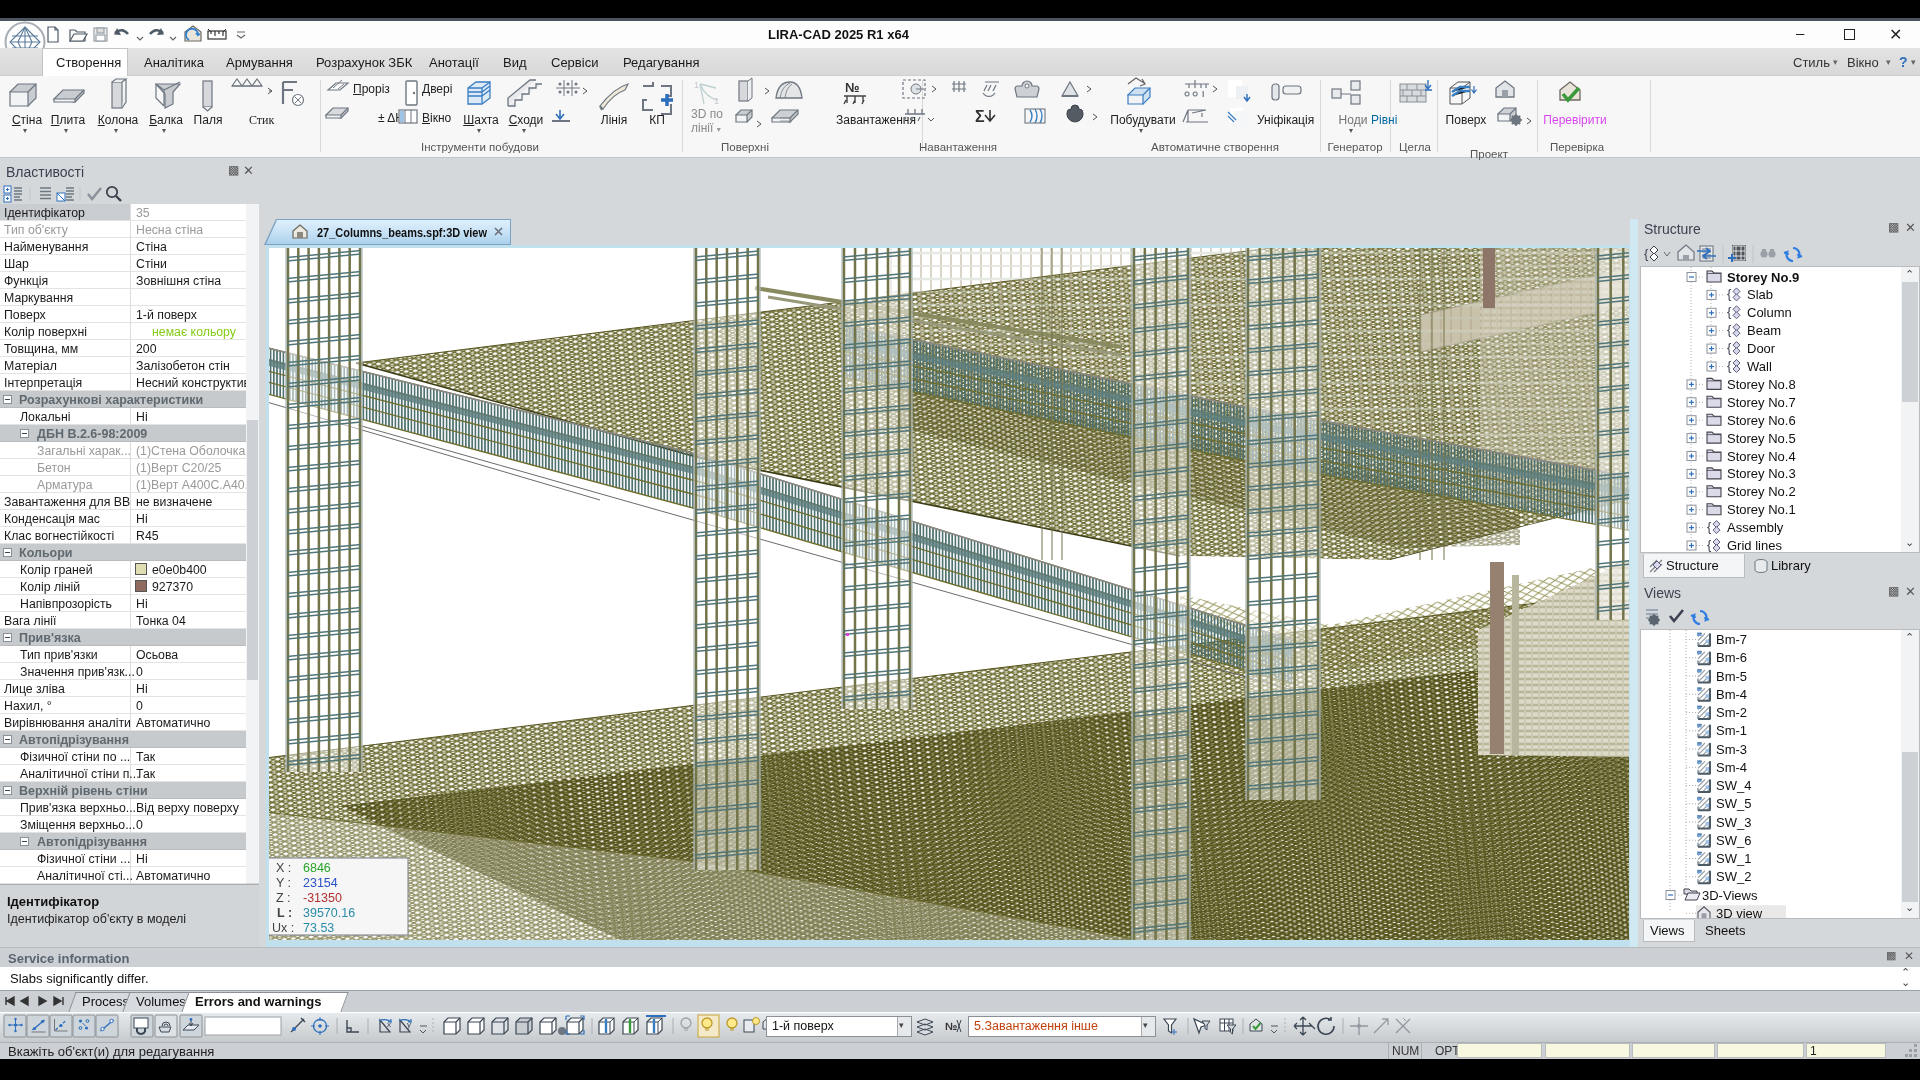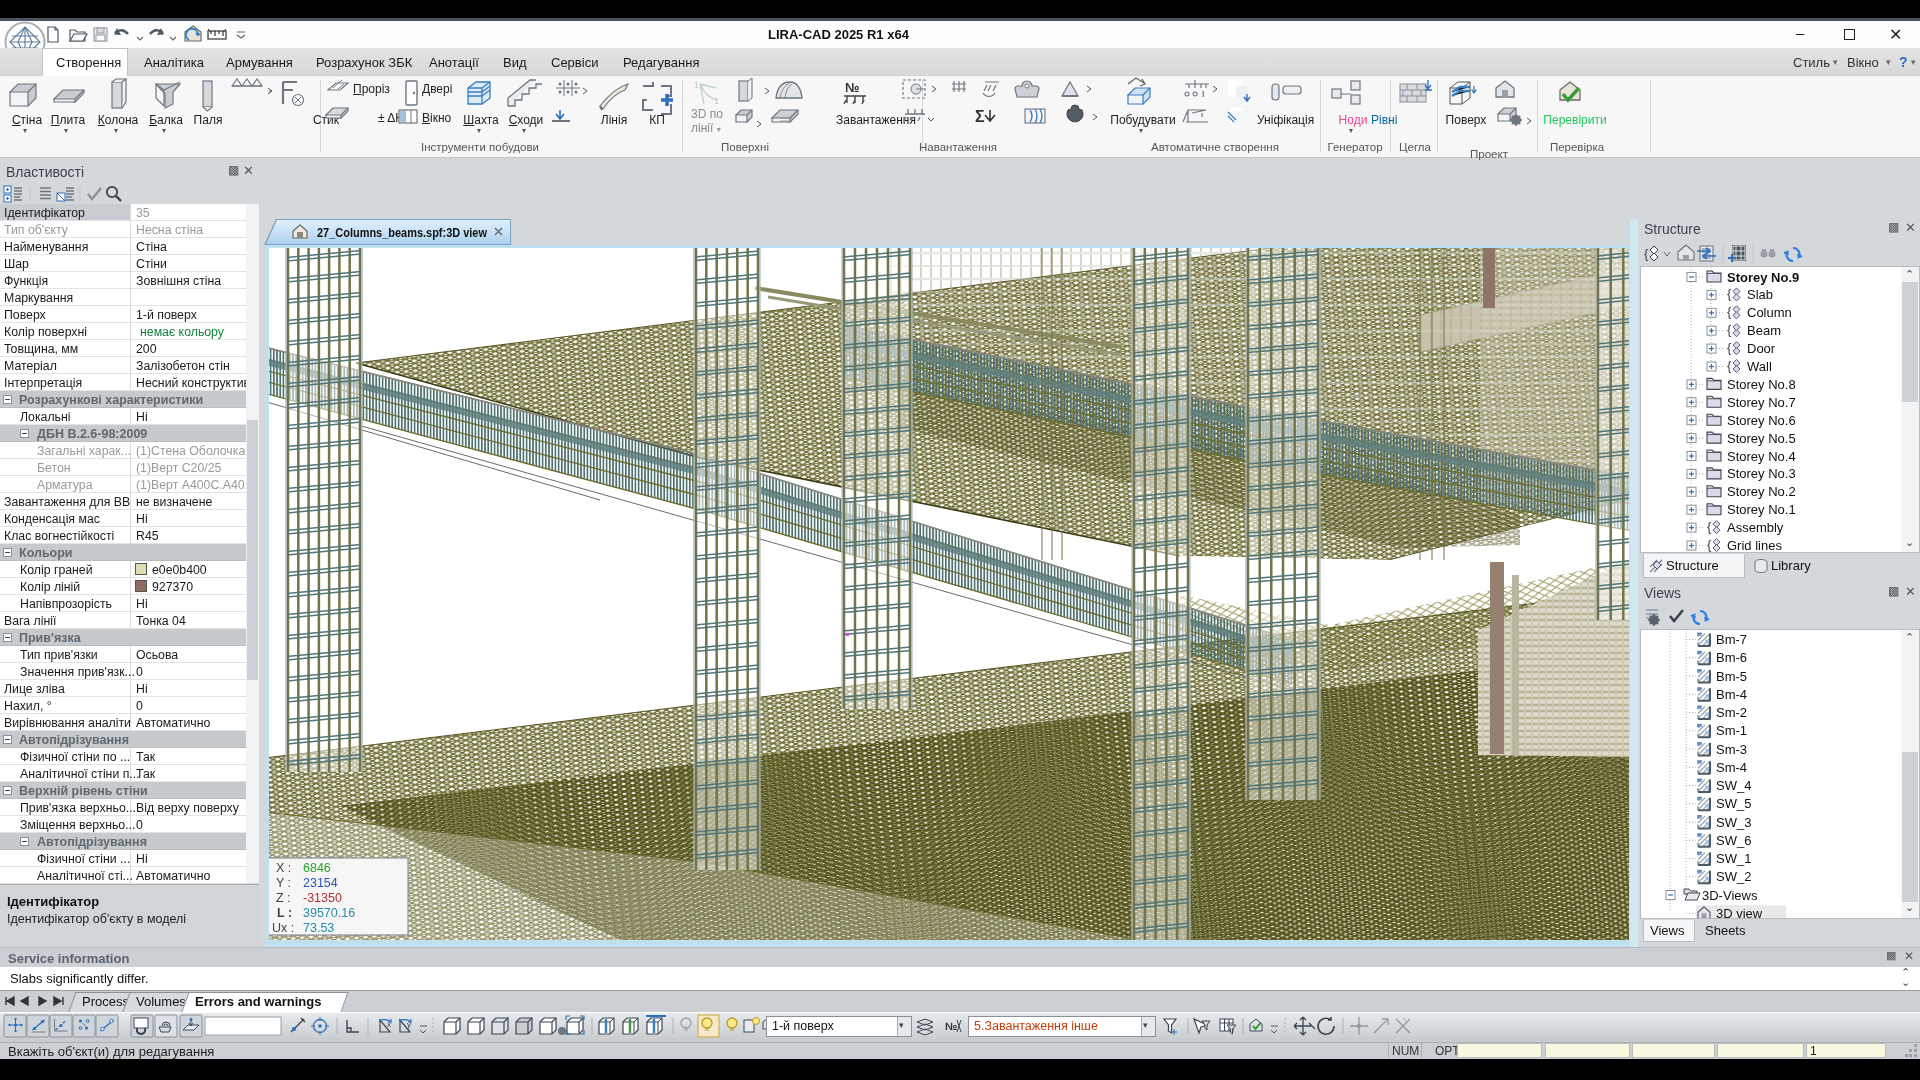--- a/index.html
+++ b/index.html
@@ -89,37 +89,37 @@
 <div class="txt" style="left:1487px;top:141px;width:180px;text-align:center;font-size:11.5px;color:#555;">Перевірка</div>
 <div class="txt" style="left:-18px;top:113px;width:90px;text-align:center;font-size:12px;color:#222;"><span style="text-decoration:underline;">С</span>тіна</div>
 <div class="txt" style="left:23px;top:126px;font-size:8px;color:#555;">▾</div>
 <div class="txt" style="left:23px;top:113px;width:90px;text-align:center;font-size:12px;color:#222;"><span style="text-decoration:underline;">П</span>лита</div>
 <div class="txt" style="left:64px;top:126px;font-size:8px;color:#555;">▾</div>
 <div class="txt" style="left:73px;top:113px;width:90px;text-align:center;font-size:12px;color:#222;"><span style="text-decoration:underline;">К</span>олона</div>
 <div class="txt" style="left:114px;top:126px;font-size:8px;color:#555;">▾</div>
 <div class="txt" style="left:121px;top:113px;width:90px;text-align:center;font-size:12px;color:#222;"><span style="text-decoration:underline;">Б</span>алка</div>
 <div class="txt" style="left:162px;top:126px;font-size:8px;color:#555;">▾</div>
 <div class="txt" style="left:163px;top:113px;width:90px;text-align:center;font-size:12px;color:#222;">Паля</div>
-<div class="txt" style="left:249px;top:113px;width:90px;text-align:right;font-size:12px;color:#222;">Стик</div>
+<div class="txt" style="left:249px;top:113px;width:90px;text-align:left;font-size:12px;color:#222;font-family:Liberation Serif, serif;">Стик</div>
 <div class="txt" style="left:436px;top:113px;width:90px;text-align:center;font-size:12px;color:#222;"><span style="text-decoration:underline;">Ш</span>ахта</div>
 <div class="txt" style="left:477px;top:126px;font-size:8px;color:#555;">▾</div>
 <div class="txt" style="left:481px;top:113px;width:90px;text-align:center;font-size:12px;color:#222;"><span style="text-decoration:underline;">С</span>ходи</div>
 <div class="txt" style="left:522px;top:126px;font-size:8px;color:#555;">▾</div>
 <div class="txt" style="left:569px;top:113px;width:90px;text-align:center;font-size:12px;color:#222;">Лінія</div>
 <div class="txt" style="left:612px;top:113px;width:90px;text-align:center;font-size:12px;color:#222;">КП</div>
 <div class="txt" style="left:691px;top:107px;width:60px;font-size:12px;color:#8a8a8a;">3D по<br>лінії <span style="font-size:8px;color:#999;">▾</span></div>
 <div class="txt" style="left:836px;top:113px;font-size:12px;color:#222;">Завантаження</div>
 <div class="txt" style="left:1098px;top:113px;width:90px;text-align:center;font-size:12px;color:#222;">Побудувати</div>
 <div class="txt" style="left:1139px;top:126px;font-size:8px;color:#555;">▾</div>
 <div class="txt" style="left:1257px;top:113px;font-size:12px;color:#222;">Уніфікація</div>
-<div class="txt" style="left:1308px;top:113px;width:90px;text-align:center;font-size:12px;color:#ec4899;">Ноди</div>
+<div class="txt" style="left:1308px;top:113px;width:90px;text-align:center;font-size:12px;color:#737373;">Ноди</div>
 <div class="txt" style="left:1349px;top:126px;font-size:8px;color:#555;">▾</div>
 <div class="txt" style="left:1371px;top:113px;width:90px;text-align:left;font-size:12px;color:#0369a1;">Рівні</div>
 <div class="txt" style="left:1421px;top:113px;width:90px;text-align:center;font-size:12px;color:#222;">Поверх</div>
-<div class="txt" style="left:1530px;top:113px;width:90px;text-align:center;font-size:12px;color:#22c55e;">Перевірити</div>
+<div class="txt" style="left:1530px;top:113px;width:90px;text-align:center;font-size:12px;color:#d946ef;">Перевірити</div>
 <div class="txt" style="left:353px;top:82px;font-size:12px;color:#222;"><span style="text-decoration:underline;">П</span>роріз</div>
 <div class="txt" style="left:350px;top:111px;font-size:12px;color:#222;margin-left:28px;">± ΔH <span style="font-size:8px;color:#555;">▾</span></div>
 <div class="txt" style="left:422px;top:82px;font-size:12px;color:#222;">Двері</div>
 <div class="txt" style="left:422px;top:111px;font-size:12px;color:#222;"><span style="text-decoration:underline;">В</span>ікно</div>
 <div class="abs" id="ribbonicons" style="left:0;top:76px;width:1920px;height:80px;"><svg width="1920" height="80" viewBox="0 0 1920 80">
       <path d="M10 16 l8 -8 h18 v14 l-8 8 z" fill="#c9ccd1" stroke="#6e7781" stroke-width="1.2"></path>
       <path d="M10 16 h18 v14 h-18 z" fill="#f2f3f4" stroke="#6e7781" stroke-width="1.2"></path>
       <path d="M28 16 l8 -8" stroke="#6e7781" stroke-width="1.2"></path>
       <path d="M54 23 l9 -9 h21 v3 l-9 9 z" fill="#c9ccd1" stroke="#6e7781" stroke-width="1.2"></path>
       <path d="M54 23 h21 v3 h-21 z" fill="#f2f3f4" stroke="#6e7781" stroke-width="1.2"></path>
@@ -322,21 +322,21 @@
 <div class="abs" style="left:130px;top:289px;width:116px;height:17px;background:#fff;border-bottom:1px solid #e3e3e3;border-left:1px solid #dcdcdc;"></div>
 <div class="txt" style="left:4px;top:291px;max-width:126px;overflow:hidden;font-size:12.3px;color:#1a1a1a;">Маркування</div>
 <div class="txt" style="left:136px;top:291px;max-width:110px;overflow:hidden;font-size:12.3px;color:#1a1a1a;"></div>
 <div class="abs" style="left:0;top:306px;width:130px;height:17px;background:#fff;border-bottom:1px solid #e3e3e3;"></div>
 <div class="abs" style="left:130px;top:306px;width:116px;height:17px;background:#fff;border-bottom:1px solid #e3e3e3;border-left:1px solid #dcdcdc;"></div>
 <div class="txt" style="left:4px;top:308px;max-width:126px;overflow:hidden;font-size:12.3px;color:#1a1a1a;">Поверх</div>
 <div class="txt" style="left:136px;top:308px;max-width:110px;overflow:hidden;font-size:12.3px;color:#1a1a1a;">1-й поверх</div>
 <div class="abs" style="left:0;top:323px;width:130px;height:17px;background:#fff;border-bottom:1px solid #e3e3e3;"></div>
 <div class="abs" style="left:130px;top:323px;width:116px;height:17px;background:#fff;border-bottom:1px solid #e3e3e3;border-left:1px solid #dcdcdc;"></div>
 <div class="txt" style="left:4px;top:325px;max-width:126px;overflow:hidden;font-size:12.3px;color:#1a1a1a;">Колір поверхні</div>
-<div class="txt" style="left:140px;top:325px;max-width:110px;overflow:hidden;font-size:12.3px;color:#15803d;">немає кольору</div>
+<div class="txt" style="left:152px;top:325px;max-width:110px;overflow:hidden;font-size:12.3px;color:#84cc16;">немає кольору</div>
 <div class="abs" style="left:0;top:340px;width:130px;height:17px;background:#fff;border-bottom:1px solid #e3e3e3;"></div>
 <div class="abs" style="left:130px;top:340px;width:116px;height:17px;background:#fff;border-bottom:1px solid #e3e3e3;border-left:1px solid #dcdcdc;"></div>
 <div class="txt" style="left:4px;top:342px;max-width:126px;overflow:hidden;font-size:12.3px;color:#1a1a1a;">Товщина, мм</div>
 <div class="txt" style="left:136px;top:342px;max-width:110px;overflow:hidden;font-size:12.3px;color:#1a1a1a;">200</div>
 <div class="abs" style="left:0;top:357px;width:130px;height:17px;background:#fff;border-bottom:1px solid #e3e3e3;"></div>
 <div class="abs" style="left:130px;top:357px;width:116px;height:17px;background:#fff;border-bottom:1px solid #e3e3e3;border-left:1px solid #dcdcdc;"></div>
 <div class="txt" style="left:4px;top:359px;max-width:126px;overflow:hidden;font-size:12.3px;color:#1a1a1a;">Матеріал</div>
 <div class="txt" style="left:136px;top:359px;max-width:110px;overflow:hidden;font-size:12.3px;color:#1a1a1a;">Залізобетон стін</div>
 <div class="abs" style="left:0;top:374px;width:130px;height:17px;background:#fff;border-bottom:1px solid #e3e3e3;"></div>
 <div class="abs" style="left:130px;top:374px;width:116px;height:17px;background:#fff;border-bottom:1px solid #e3e3e3;border-left:1px solid #dcdcdc;"></div>

